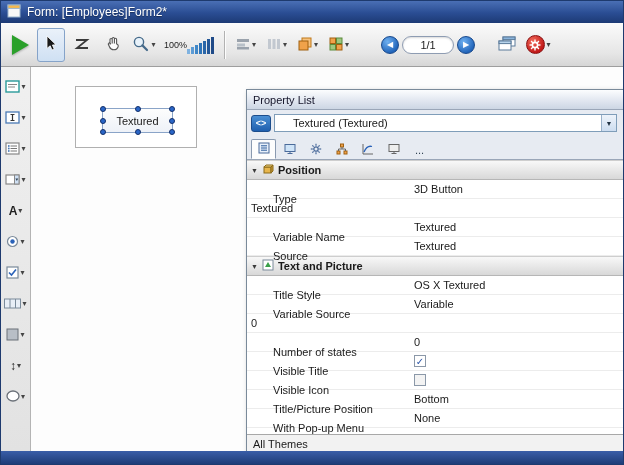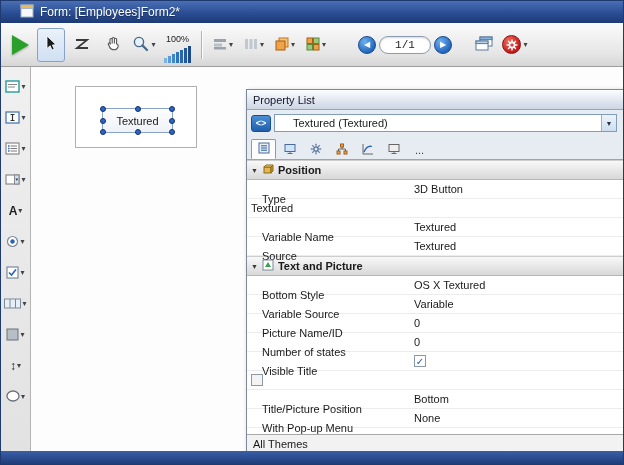--- a/index.html
+++ b/index.html
@@ -6,44 +6,44 @@
   *{box-sizing:border-box;}
   .window{
     position:relative;width:624px;height:465px;overflow:hidden;
     font-family:"Liberation Sans","DejaVu Sans",sans-serif;font-size:11px;color:#1a1a1a;
     border:1px solid #1e3a6e;background:#fff;
   }
   
   .titlebar{
     position:absolute;top:0;left:0;right:0;height:22px;
     background:linear-gradient(#4a6fb5,#2a4d93 55%,#1d3a75);
-    color:#fff;display:flex;align-items:center;gap:6px;padding:0 19px;
+    color:#fff;display:flex;align-items:center;gap:6px;padding:0 6px;
     font-size:12px;text-shadow:0 1px 1px rgba(0,0,0,.4);
   }
   
   .toolbar{
     position:absolute;top:22px;left:0;right:0;height:44px;
     background:linear-gradient(#fbfbfb,#e6e6e6 70%,#d6d6d6);
     border-bottom:1px solid #9e9e9e;
     display:flex;align-items:center;gap:3px;padding:0 5px;
   }
   .tbtn{height:34px;min-width:28px;display:flex;align-items:center;justify-content:center;gap:2px;border-radius:3px;border:1px solid transparent;}
   .tbtn.selected{background:linear-gradient(#eaf1fa,#cfe0f3);border:1px solid #85a3c9;}
   .tsep{width:1px;height:28px;background:#b2b2b2;margin:0 4px;box-shadow:1px 0 0 #fdfdfd;}
   .play-tri{width:0;height:0;border-left:17px solid #2aa02a;border-top:10px solid transparent;border-bottom:10px solid transparent;filter:drop-shadow(0 1px 1px rgba(0,0,0,.3));}
   .dd{font-size:8px;color:#444;line-height:8px;}
-  .zoom-widget{display:flex;flex-direction:column;align-items:center;justify-content:flex-end;height:36px;padding:0 3px;}
+  .zoom-widget{display:flex;flex-direction:row;align-items:center;justify-content:flex-start;height:36px;padding:0 3px;}
   .zoom-label{font-size:9px;color:#222;line-height:10px;}
   .zoom-bars{display:flex;align-items:flex-end;gap:1px;height:18px;margin-top:1px;}
   .zoom-bars i{display:block;width:3px;}
   .navcircle{width:18px;height:18px;border-radius:50%;border:1px solid #17488c;color:#fff;font-size:8px;
     display:flex;align-items:center;justify-content:center;
     background:radial-gradient(circle at 35% 30%,#6fb0f0,#1f62b8 75%);}
   .pagefield{width:52px;height:18px;border:1px solid #8e9cb2;border-radius:9px;background:#fff;
-    display:flex;align-items:center;justify-content:center;font-size:11px;color:#222;box-shadow:inset 0 1px 2px rgba(0,0,0,.15);font-family:Liberation Mono, monospace;}
+    display:flex;align-items:center;justify-content:center;font-size:11px;color:#222;box-shadow:inset 0 1px 2px rgba(0,0,0,.15);}
   .gear-circle{width:19px;height:19px;border-radius:50%;border:1px solid #8a1010;
     background:radial-gradient(circle at 35% 30%,#f26a5a,#c11818 72%);
     display:flex;align-items:center;justify-content:center;}
   
   .main{position:absolute;top:66px;left:0;right:0;bottom:13px;background:#fdfdfd;}
   .palette{position:absolute;top:0;left:0;bottom:0;width:30px;background:linear-gradient(#f0f0f0,#e2e2e2);
     border-right:1px solid #b4b4b4;display:flex;flex-direction:column;align-items:center;padding-top:8px;gap:7px;}
   .pitem{width:29px;height:24px;display:flex;align-items:center;justify-content:center;gap:1px;}
   .glyph-icon{font-weight:bold;color:#222;font-size:12px;line-height:12px;}
   .canvas{position:absolute;top:0;left:30px;right:0;bottom:0;background:#fdfdfd;}
@@ -70,21 +70,21 @@
   .pl-tabs{height:24px;flex:0 0 24px;background:#e7ebf2;border-bottom:1px solid #9aa6b8;
     display:flex;align-items:flex-end;padding-left:4px;gap:1px;}
   .ptab{width:25px;height:20px;display:flex;align-items:center;justify-content:center;border:1px solid transparent;border-bottom:none;color:#345;}
   .ptab.selected{background:#fdfdfd;border:1px solid #8a9ab0;border-bottom:1px solid #fdfdfd;border-radius:2px 2px 0 0;}
   .pl-grid{flex:1;position:relative;background:#fff;overflow:hidden;}
   .grid-rows{margin-right:17px;}
   .psection{height:20px;display:flex;align-items:center;gap:4px;padding-left:4px;font-weight:bold;
     background:linear-gradient(#f8f8f8,#d8d8d8);border-top:1px solid #cecece;border-bottom:1px solid #b6b6b6;}
   .tri{font-size:7px;color:#3a3a3a;}
   .prow{height:19px;display:flex;align-items:center;border-bottom:1px solid #ececec;background:#fff;}
-  .plabel{width:163px;padding-left:15px;white-space:nowrap;overflow:hidden;margin-top:20px;}
+  .plabel{width:163px;padding-left:26px;white-space:nowrap;overflow:hidden;margin-top:20px;}
   .pvalue{flex:1;padding-left:4px;white-space:nowrap;display:flex;align-items:center;}
   .checkbox{display:inline-block;width:12px;height:12px;border:1px solid #8b98a8;background:#f3f3f3;
     font-size:10px;line-height:11px;text-align:center;color:#2a55a8;}
   .checkbox.checked{background:#fff;}
   .pl-footer{height:18px;flex:0 0 18px;border-top:1px solid #a8a8a8;background:#f2f2f2;
     display:flex;align-items:center;padding-left:6px;position:relative;}
   
   .bottombar{position:absolute;left:0;right:0;bottom:0;height:13px;background:linear-gradient(#3a5ea8,#1e3c78);}
 </style>
 </head>
@@ -437,42 +437,42 @@
             <div class="psection">
               <span class="tri">▼</span>
               <span><svg width="12" height="12">
                     <rect x="1" y="1" width="10" height="10" fill="#fff" stroke="#7a8a9a"></rect>
                     <polygon points="3,8 6,3 9,8" fill="#3aa04a"></polygon>
                   </svg></span>
               <span>Text and Picture</span>
             </div>
 
             <div class="prow">
-              <div class="plabel">Bottom Style</div>
+              <div class="plabel">Title Style</div>
               <div class="pvalue">OS X Textured</div>
             </div>
             <div class="prow">
               <div class="plabel">Variable Source</div>
               <div class="pvalue">Variable</div>
             </div>
             <div class="prow">
-              <div class="plabel">Picture Name/ID</div>
               <div class="pvalue">0</div>
             </div>
             <div class="prow">
               <div class="plabel">Number of states</div>
               <div class="pvalue">0</div>
             </div>
             <div class="prow">
               <div class="plabel">Visible Title</div>
               <div class="pvalue">
                 <span class="checkbox checked">✓</span>
               </div>
             </div>
             <div class="prow">
+              <div class="plabel">Visible Icon</div>
               <div class="pvalue">
                 <span class="checkbox"></span>
               </div>
             </div>
             <div class="prow">
               <div class="plabel">Title/Picture Position</div>
               <div class="pvalue">Bottom</div>
             </div>
             <div class="prow">
               <div class="plabel">With Pop-up Menu</div>

